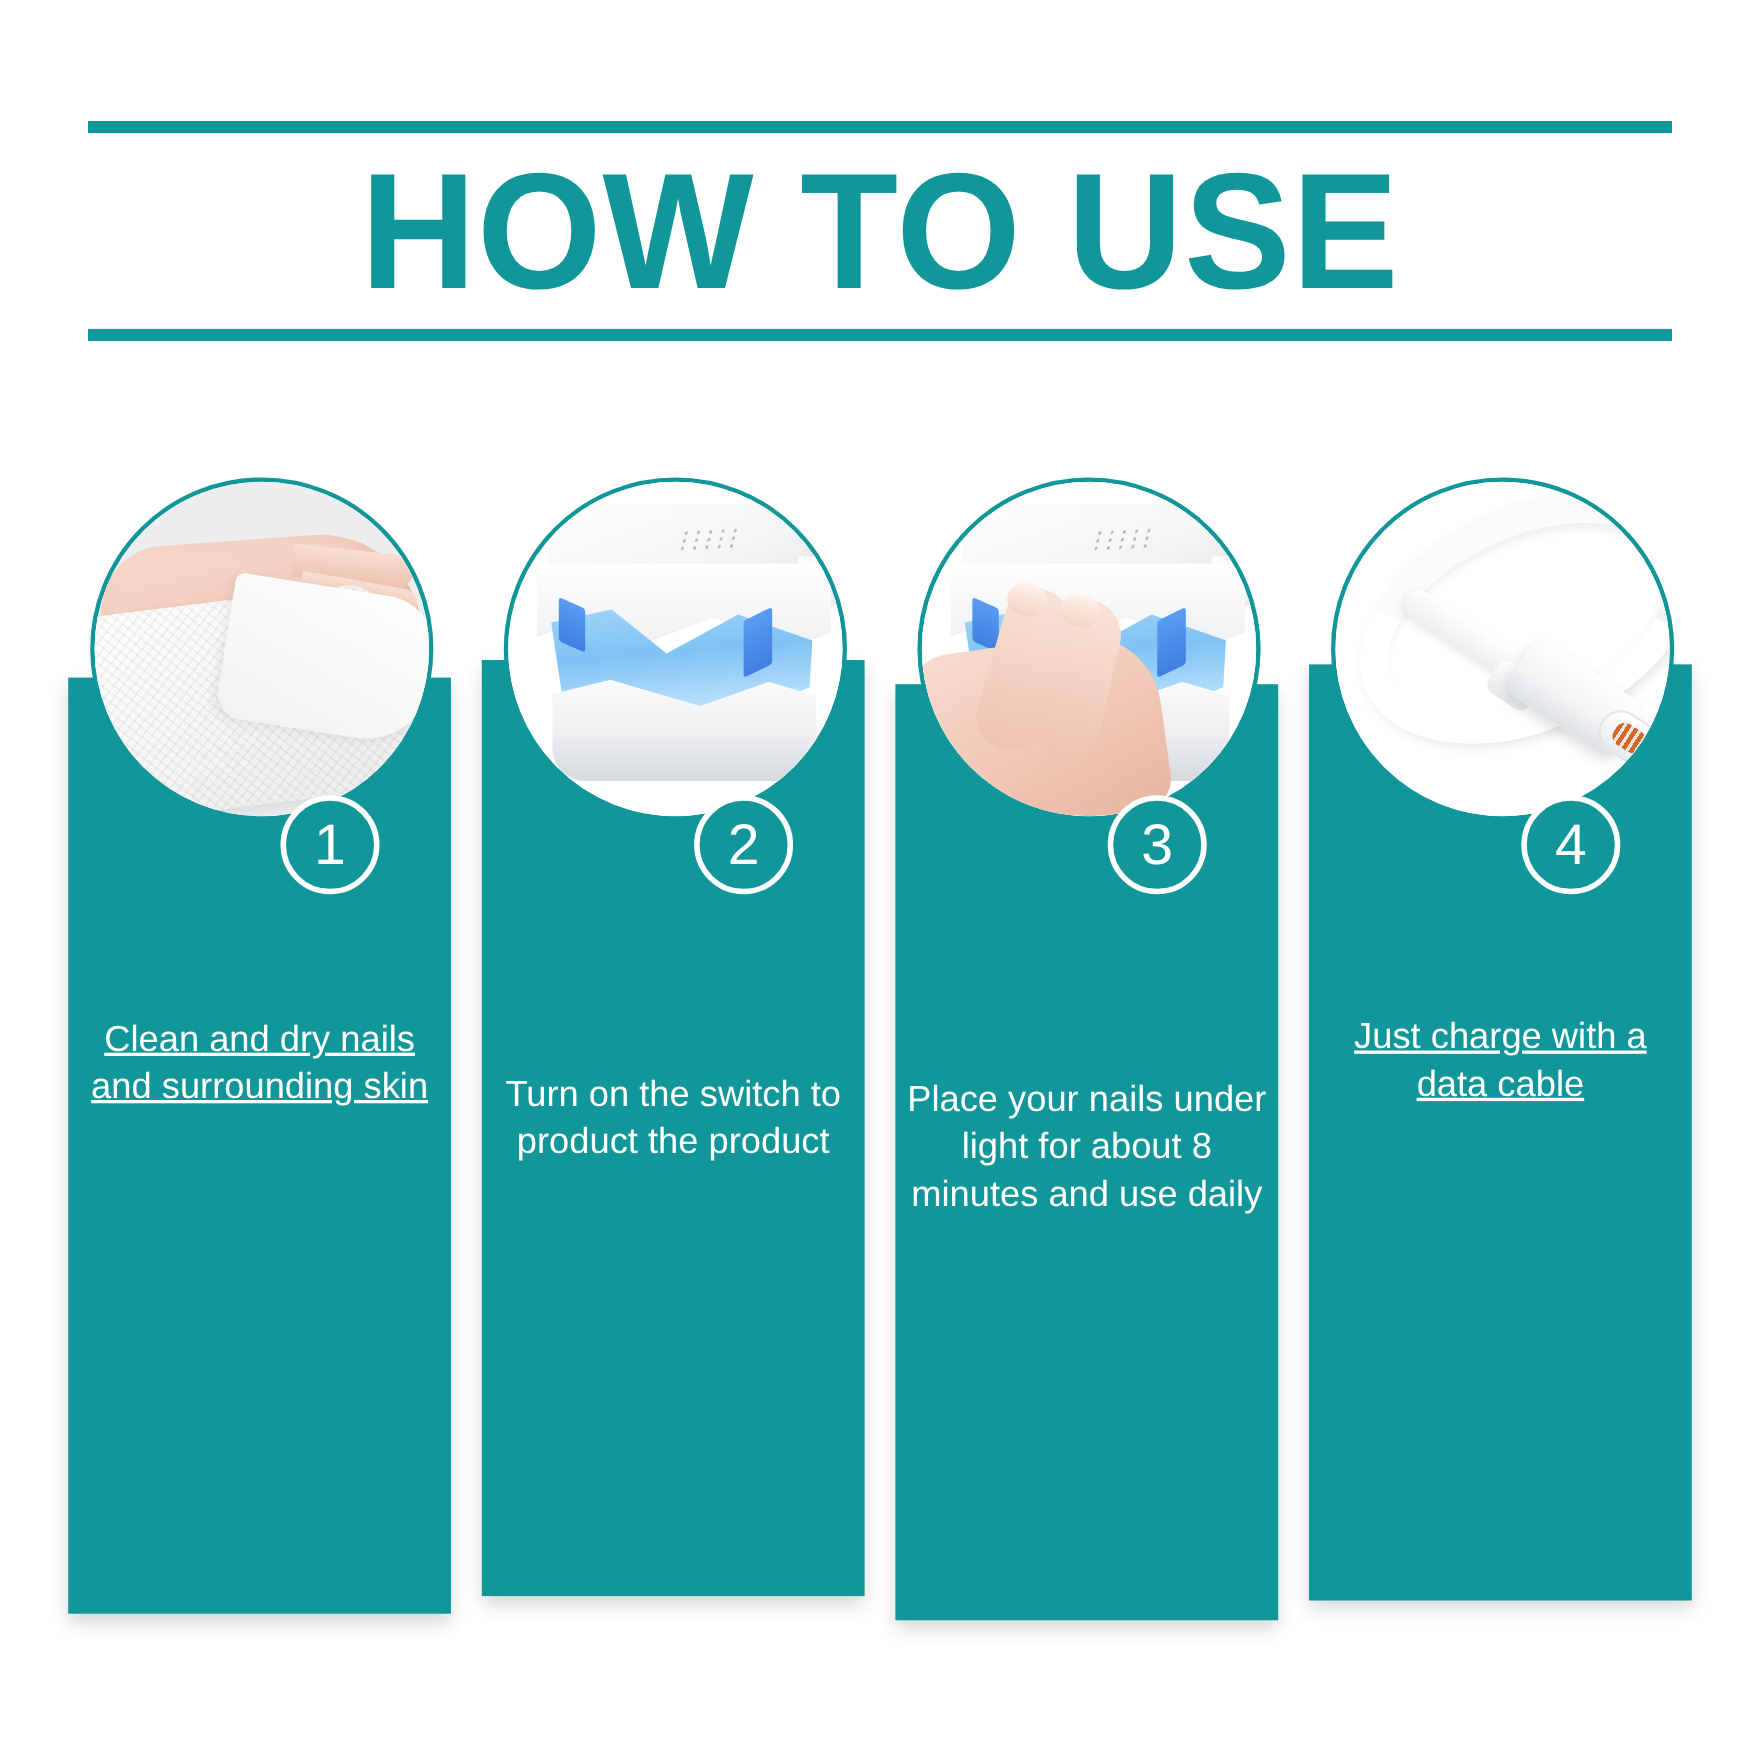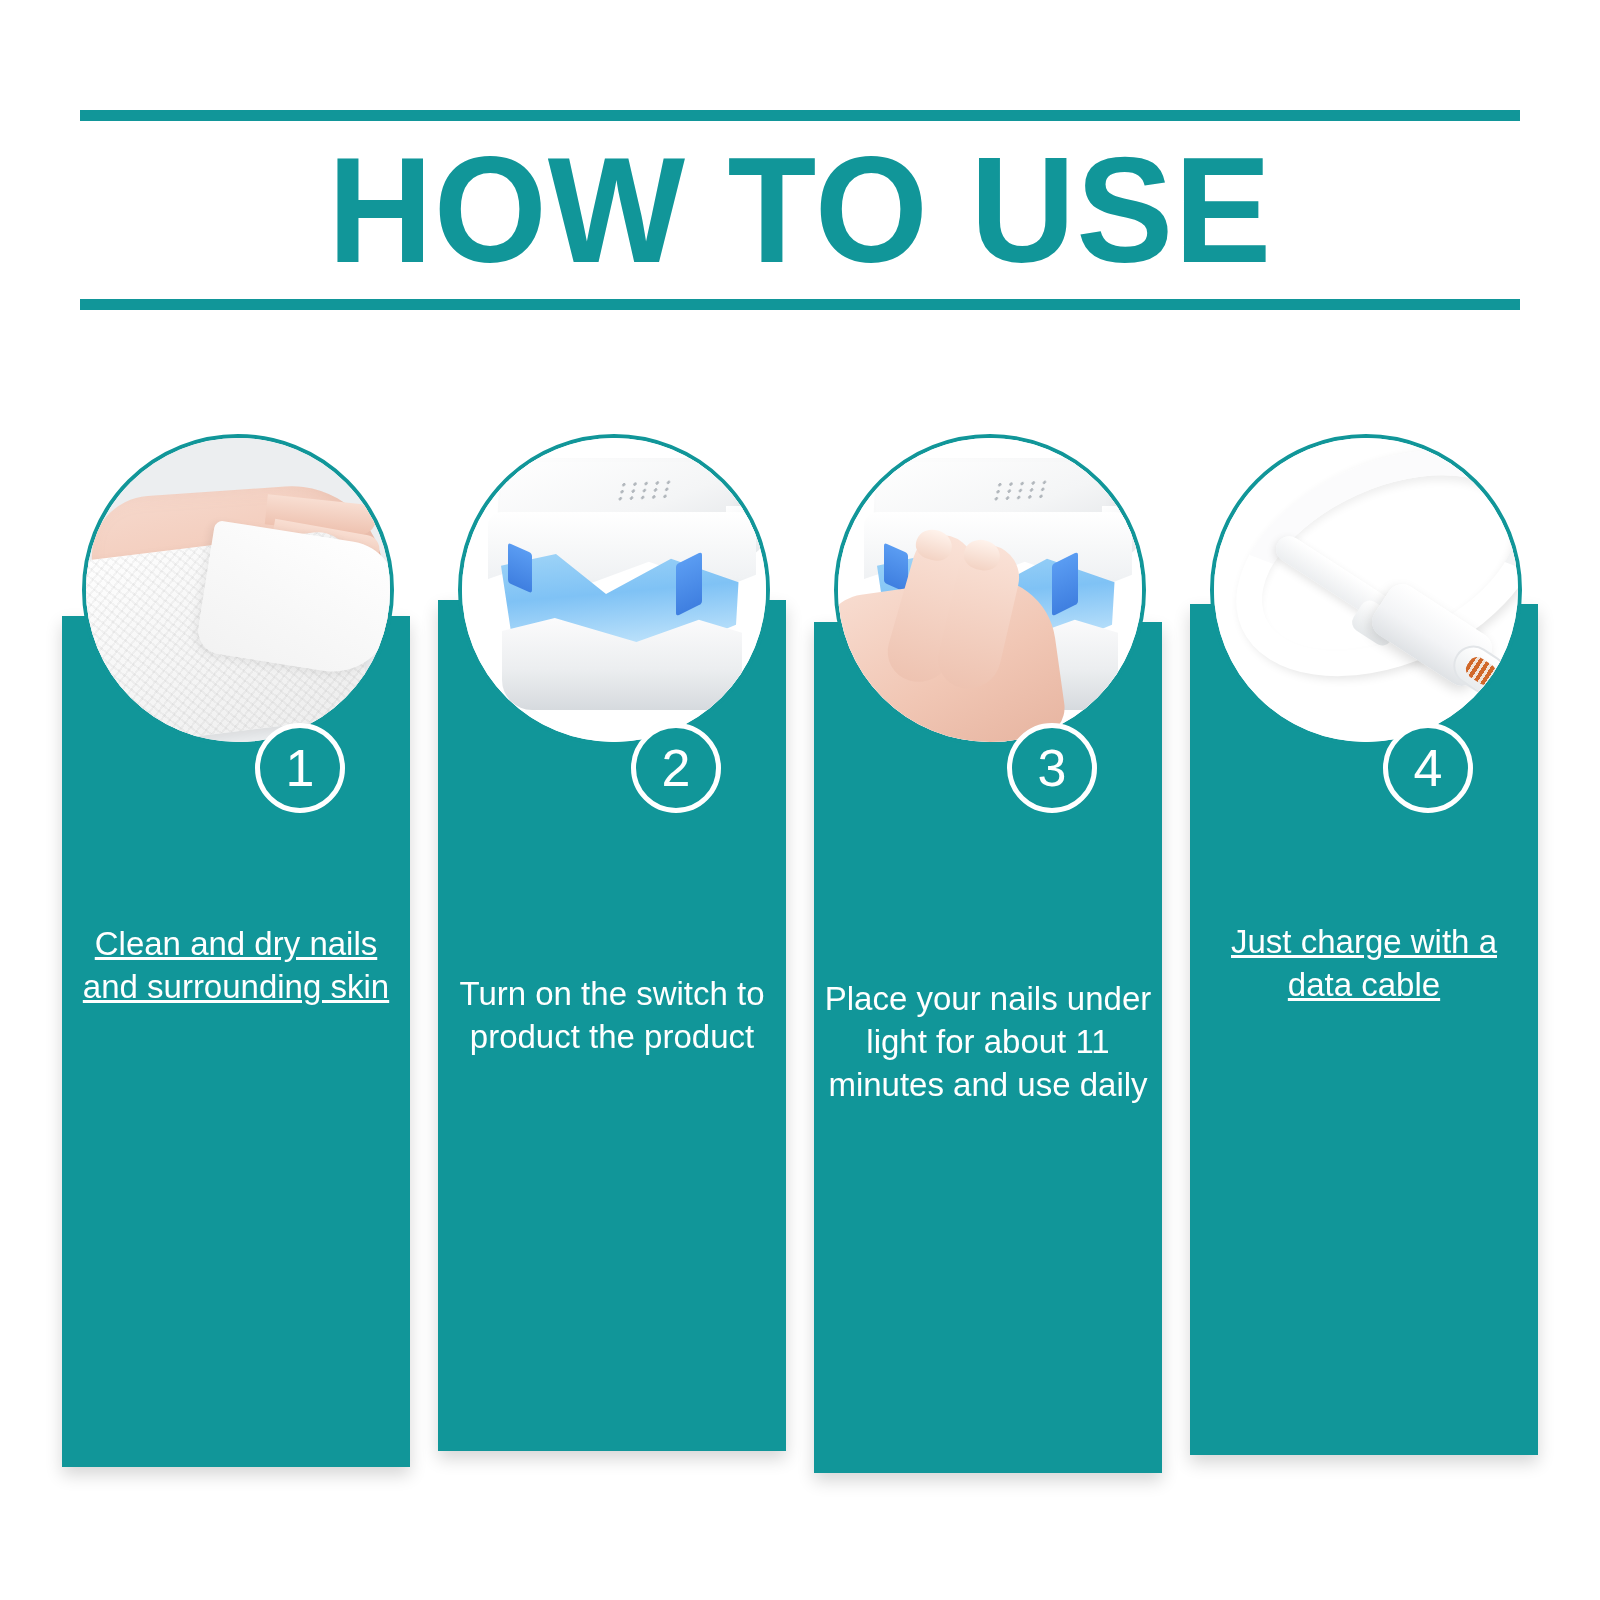--- a/index.html
+++ b/index.html
@@ -314,21 +314,21 @@
         </div>
         <div class="s3-hand"></div>
         <div class="s3-fing g1"></div>
         <div class="s3-fing g2"></div>
         <div class="nail n1"></div>
         <div class="nail n2"></div>
       </div>
     </div>
 
     <div class="badge">3</div>
-    <div class="caption">Place your nails under light for about 11 minutes and use daily</div>
+    <div class="caption">Place your nails under light for about 8 minutes and use daily</div>
   </div>
 
   <div class="step step-4">
     <div class="panel"></div>
 
     <div class="photo">
       <div class="scene4">
         <div class="cable-bend"></div>
         <div class="cable-straight"></div>
         <div class="cable-collar"></div>

